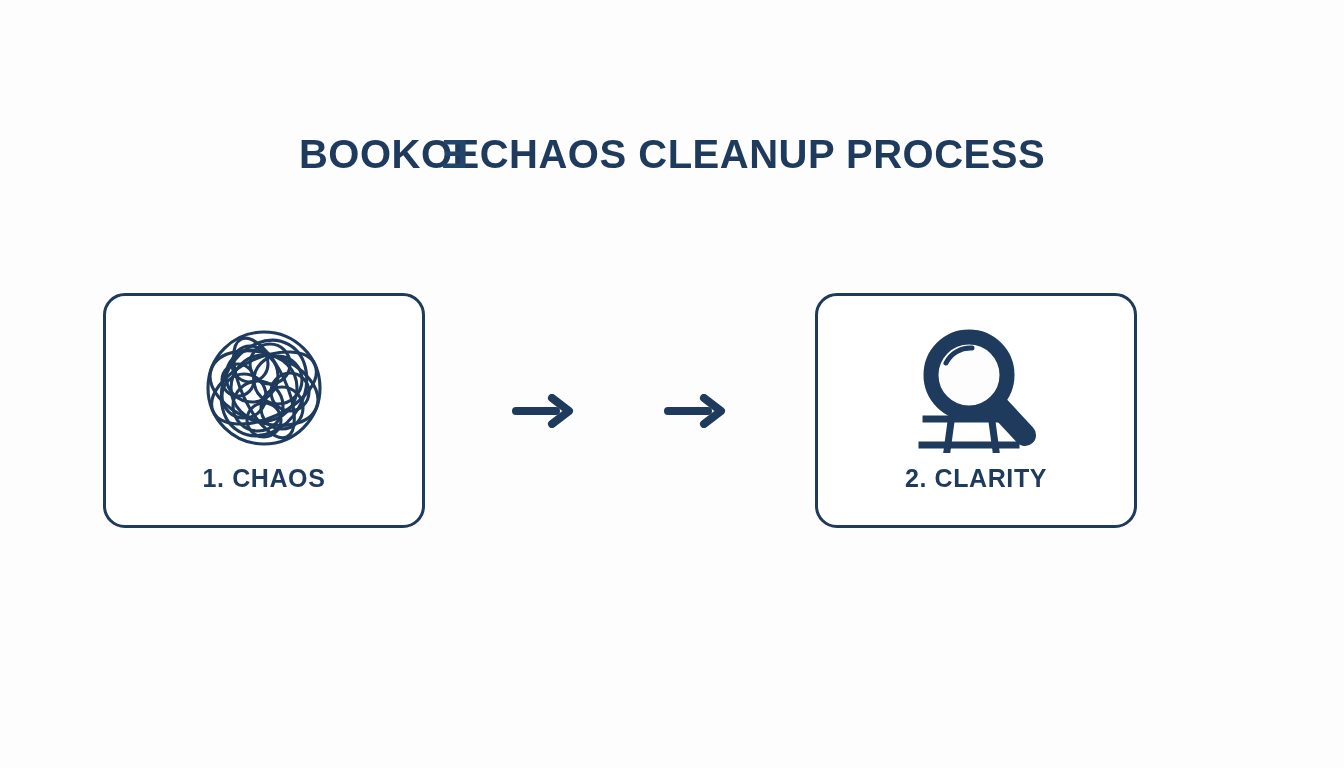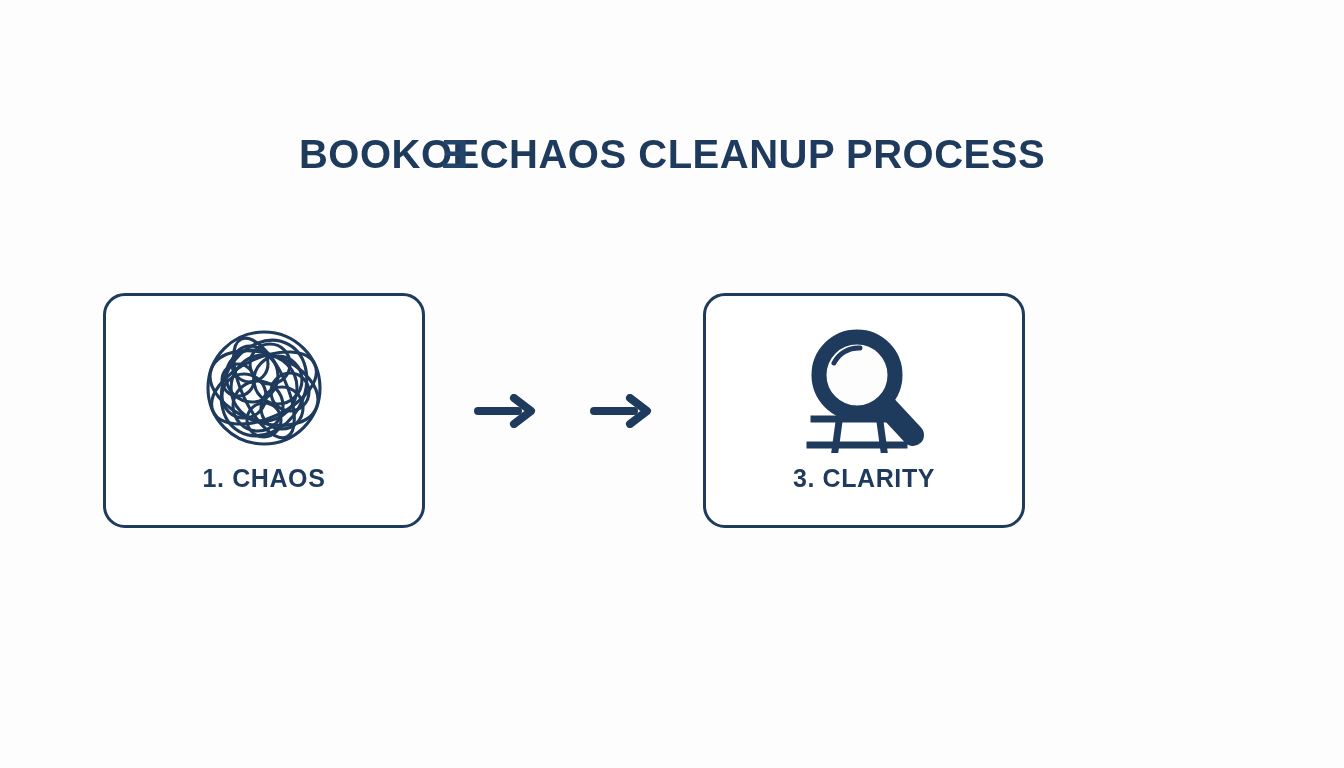--- a/index.html
+++ b/index.html
@@ -47,21 +47,21 @@
     top: 0;
     transform: scaleX(-1);
     color: #23456b;
   }
 
   
   #flow {
     position: absolute;
     left: 103px;
     top: 293px;
-    width: 922px;
+    width: 1034px;
     height: 235px;
     display: flex;
     flex-direction: row;
     align-items: center;
     justify-content: space-between;
   }
 
   .card {
     width: 322px;
     height: 235px;
@@ -163,17 +163,17 @@
             <line x1="84" y1="84" x2="90" y2="128"></line>
           </g>
 
           <circle cx="63" cy="52" r="38" fill="#fdfdfe" stroke="#1e3a5c" stroke-width="15"></circle>
 
           <path d="M 40 40 A 27 27 0 0 1 66 25" fill="none" stroke="#1e3a5c" stroke-width="5" stroke-linecap="round"></path>
 
           <line x1="92" y1="83" x2="119" y2="112" stroke="#1e3a5c" stroke-width="22" stroke-linecap="round"></line>
         </svg>
       </div>
-      <div class="card-label">3. CLARITY</div>
+      <div class="card-label">2. CLARITY</div>
     </div>
 
   </div>
 </div>
 
 </body></html>

